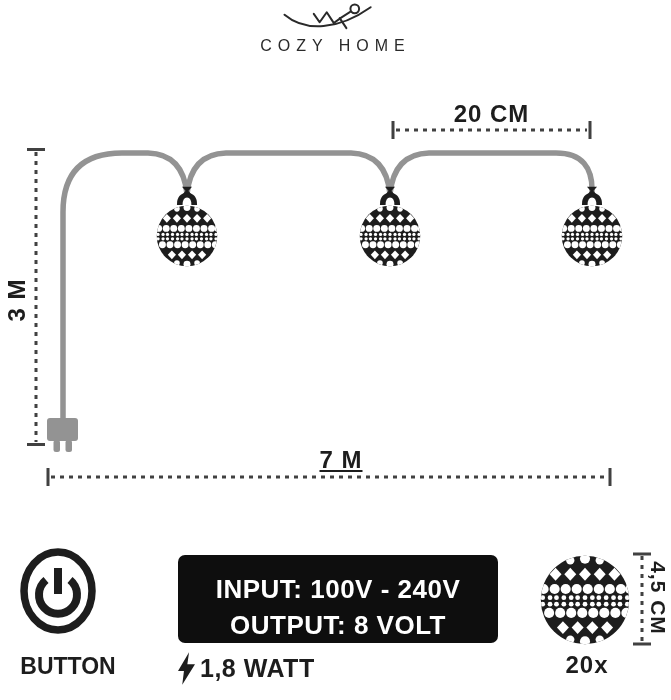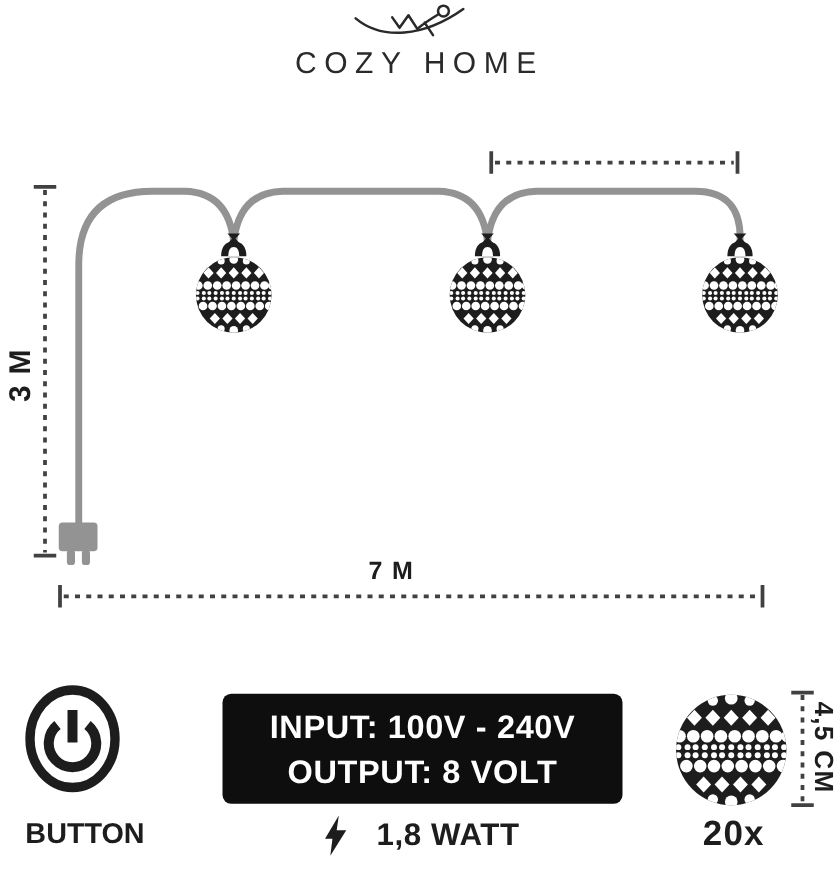--- a/index.html
+++ b/index.html
@@ -4,36 +4,36 @@
 <style>
   :root{
     --ink:#1d1d1d; --cable:#939393; --dash:#414141;
     --box_bg:#0e0e0e; --box_text:#ffffff; --bg:#ffffff;
   }
   *{margin:0;padding:0;box-sizing:border-box;}
   body{background:#fff;font-family:"Liberation Sans",sans-serif;}
   .stage{position:relative;width:671px;height:700px;background:var(--bg);overflow:hidden;color:var(--ink);}
   .abs{position:absolute;}
   .lbl{font-weight:700;color:var(--ink);text-align:center;white-space:nowrap;}
-  .brand{top:37px;left:0;width:671px;text-align:center;font-size:24px;font-weight:400;
+  .brand{top:37px;left:0;width:671px;text-align:center;font-size:16px;font-weight:400;
          letter-spacing:6px;color:#2a2a2a;}
   .lbl-20cm{left:393px;top:100px;width:197px;font-size:24px;letter-spacing:1px;}
-  .lbl-7m{left:32px;top:446px;width:562px;font-size:20px;letter-spacing:1px;}
+  .lbl-7m{left:60px;top:446px;width:562px;font-size:24px;letter-spacing:1px;text-decoration:underline;}
   .lbl-3m{left:-20px;top:288px;width:70px;height:24px;font-size:24px;letter-spacing:1px;
           transform:rotate(-90deg);}
   .lbl-45cm{left:611px;top:587px;width:96px;height:22px;font-size:21px;letter-spacing:1px;
             transform:rotate(90deg);}
-  .lbl-20x{left:540px;top:651px;width:94px;font-size:28px;letter-spacing:1px;}
+  .lbl-20x{left:540px;top:651px;width:94px;font-size:24px;letter-spacing:1px;}
   .onoff{left:6px;top:654px;width:124px;font-size:23px;line-height:25px;}
   .iobox{left:178px;top:555px;width:320px;height:88px;background:var(--box_bg);border-radius:7px;
-         display:flex;flex-direction:column;align-items:center;justify-content:center;}
+         display:flex;flex-direction:column;align-items:center;justify-content:flex-end;}
   .iobox div{color:var(--box_text);font-weight:700;font-size:26px;line-height:36px;
              letter-spacing:0.5px;white-space:nowrap;}
-  .watt{left:178px;top:652px;width:320px;display:flex;align-items:center;justify-content:center;
-        gap:24px;font-size:25px;font-weight:700;letter-spacing:0.5px;}
+  .watt{left:178px;top:652px;width:320px;display:flex;align-items:center;justify-content:flex-start;
+        gap:5px;font-size:25px;font-weight:700;letter-spacing:0.5px;}
   
   svg{display:block;overflow:visible;}
   .cable{stroke:var(--cable);stroke-width:5.5;fill:none;stroke-linecap:round;stroke-linejoin:round;}
   .plug{fill:var(--cable);}
   .dashline{stroke:var(--dash);stroke-width:3;fill:none;stroke-dasharray:4 5;}
   .tick{stroke:var(--dash);stroke-width:3;fill:none;}
   .inkfill{fill:var(--ink);}
   .inkline{stroke:#2a2a2a;stroke-width:2.4;fill:none;stroke-linecap:round;stroke-linejoin:round;}
   .powerline{stroke:var(--ink);fill:none;}
 </style>
@@ -135,20 +135,21 @@
     <g>
       <path class="dashline" d="M36,152 V442"></path>
       <path class="tick" d="M27,149.5 H45 M27,444.5 H45"></path>
     </g>
     <g>
       <path class="dashline" d="M51,477 H607"></path>
       <path class="tick" d="M48,468 V486 M610,468 V486"></path>
     </g>
   </svg>
 
+  <div class="abs lbl lbl-20cm">20 CM</div>
   <div class="abs lbl lbl-3m">3 M</div>
   <div class="abs lbl lbl-7m">7 M</div>
 
   <svg class="abs" style="left:19px;top:549px;" width="78" height="88" viewBox="0 0 78 88">
     <ellipse class="powerline" cx="39" cy="42" rx="34" ry="39" style="stroke-width:7.5"></ellipse>
     <path class="powerline" d="M27,31 A19,19 0 1 0 51,31" style="stroke-width:8"></path>
     <path class="powerline" d="M39,19 V45" style="stroke-width:8"></path>
   </svg>
   <div class="abs lbl onoff">
     <div>BUTTON</div>

